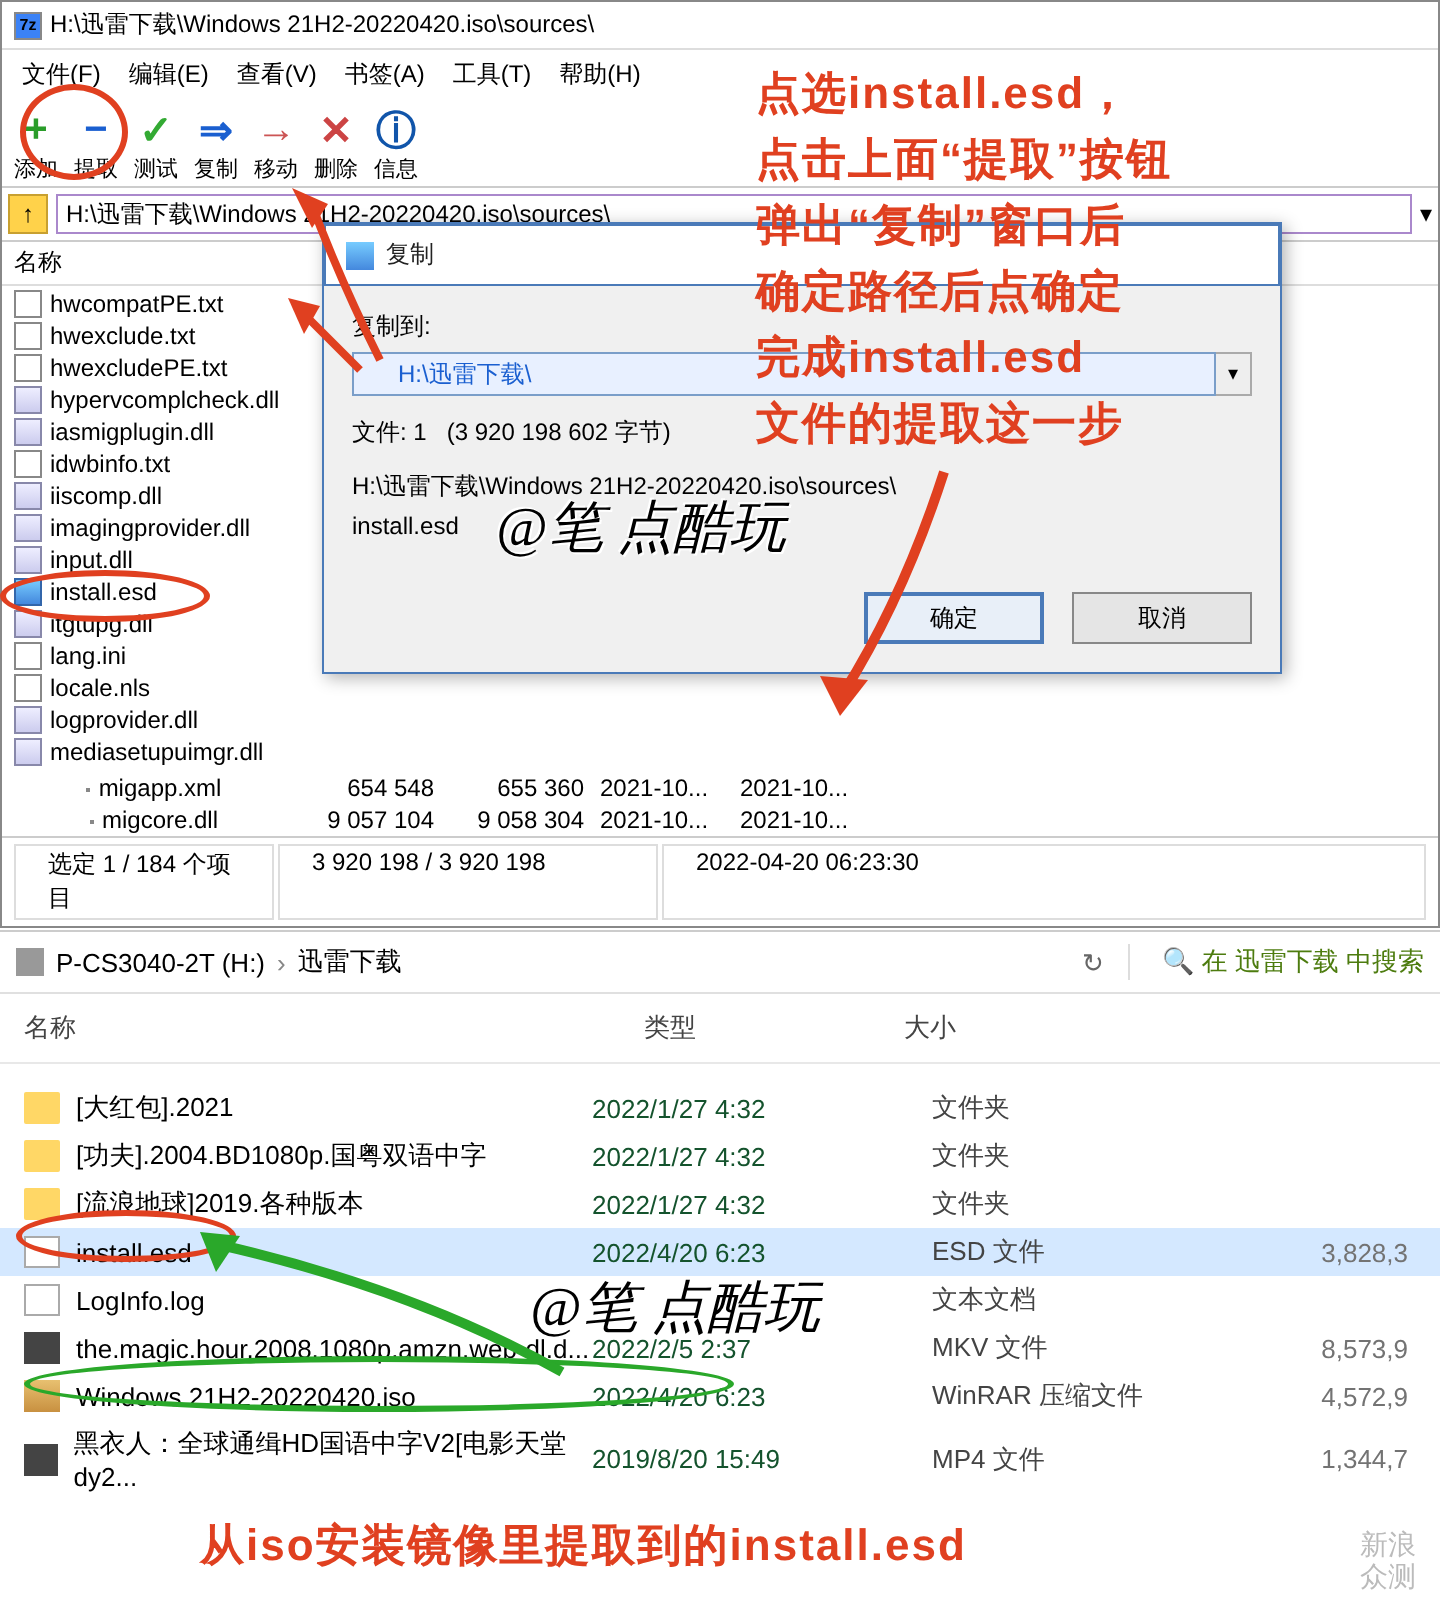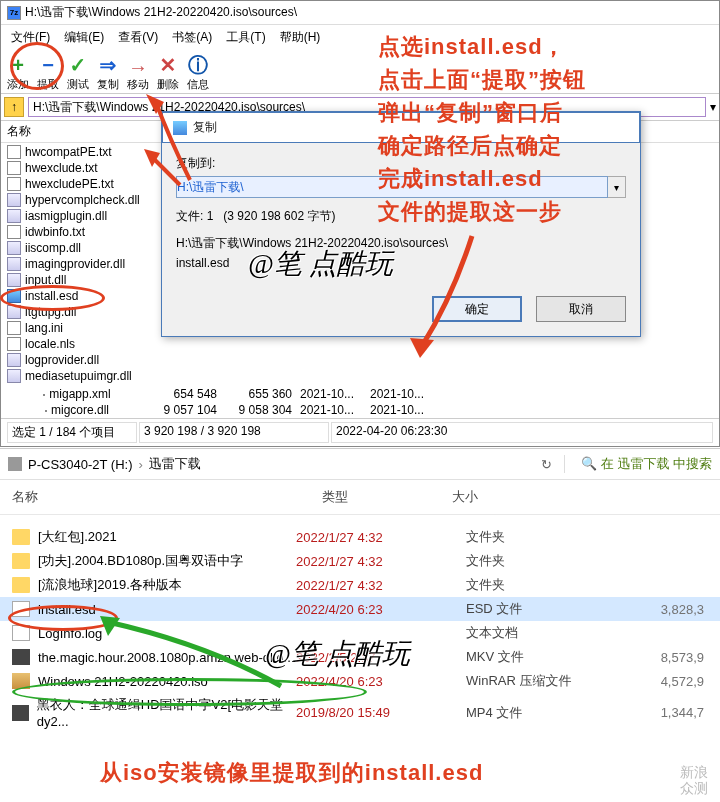--- a/index.html
+++ b/index.html
@@ -23,35 +23,35 @@
 .pathbar .up { width: 20px; height: 20px; background: #ffd24a; border: 1px solid #c8a030; display: flex; align-items: center; justify-content: center; }
 .pathbar input { flex: 1; border: 1px solid #a8c; background: #fff; padding: 2px 4px; font-size: 12px; }
 .cols { display: flex; padding: 2px 6px; font-size: 12px; border-bottom: 1px solid #ddd; }
 .filelist { padding: 1px 6px 2px; position: relative; }
 .frow { display: flex; align-items: center; gap: 4px; padding: 0.5px 0; font-size: 12px; line-height: 15px; }
 .frow .fico { width: 14px; height: 14px; }
 .fico-file { background: #fff; border: 1px solid #888; }
 .fico-dll { background: linear-gradient(#eef, #cce); border: 1px solid #88a; }
 .fico-img { background: linear-gradient(#7cf, #48d); border: 1px solid #36a; }
 .statusbar { display: flex; padding: 3px 6px; font-size: 12px; border-top: 1px solid #ccc; gap: 2px; }
-.statusbar > div { border: 1px solid #ddd; padding: 1px 4px; }
+.statusbar > div { border: 1px solid #ddd; padding: 1px 16px; }
 .bottom-row, .inforow { display: flex; font-size: 12px; padding: 1px 6px; }
 .inforow .c1 { width: 140px; text-align: center; }
 .inforow .c2 { width: 70px; text-align: right; }
 .inforow .c3 { width: 75px; text-align: right; }
 .inforow .c4 { width: 70px; padding-left: 8px; }
 .inforow .c5 { width: 70px; padding-left: 8px; }
 
 .dialog { position: absolute; top: 111px; left: 161px; width: 480px; background: #f0f0f0; border: 1px solid #4a7ab8; box-shadow: 2px 2px 8px rgba(0,0,0,0.3); z-index: 10; }
 .dialog .dtitle { background: #fff; color: #222; padding: 6px 10px; font-size: 12px; display: flex; align-items: center; gap: 6px; border: 1px solid #4a7ab8; }
 .dialog .dtitle .dico { width: 14px; height: 14px; background: linear-gradient(#7cf,#48d); }
 .dialog .dbody { padding: 12px 14px; }
 .dialog .dbody label { font-size: 12px; }
 .dialog .combo { display: flex; margin-top: 4px; margin-bottom: 10px; }
-.dialog .combo input { flex: 1; border: 1px solid #7a9ec9; padding: 3px 0; font-size: 12px; background: #fff; }
+.dialog .combo input { flex: 1; border: 1px solid #7a9ec9; padding: 3px 22px; font-size: 12px; background: #fff; }
 .dialog .combo .dd { width: 18px; border: 1px solid #aaa; border-left: none; background: #eee; display: flex; align-items: center; justify-content: center; }
 .dialog .dd::after { content: "▾"; font-size: 10px; }
 .dialog .info-line { font-size: 12px; margin: 4px 0; }
 .dialog .dbtns { display: flex; justify-content: flex-end; gap: 14px; padding: 10px 14px 14px; }
 .dialog .dbtns button { width: 90px; height: 26px; border: 1px solid #888; background: #e5e5e5; font-size: 12px; }
 .dialog .dbtns button.ok { border: 2px solid #4a7ab8; background: #e8eff8; }
 
 .annotation { position: absolute; color: #e04020; font-size: 22px; font-weight: 600; line-height: 33px; z-index: 20; letter-spacing: 1px; }
 .ann-top { top: 30px; left: 378px; width: 340px; }
 .watermark { position: absolute; font-family: cursive, "KaiTi"; font-size: 28px; font-style: italic; color: #000000; z-index: 15; text-shadow: 1px 1px 0 #fff, -1px -1px 0 #fff; }
@@ -72,21 +72,21 @@
 .ex-search { color: #4d7c0f; padding-left: 16px; border-left: 1px solid #ddd; }
 .ex-cols { display: flex; padding: 8px 12px; font-size: 13px; color: #444; border-bottom: 1px solid #e8e8e8; }
 .ex-cols .n { width: 310px; }
 .ex-cols .m { width: 170px; }
 .ex-cols .t { width: 130px; }
 .ex-cols .s { flex: 1; }
 .ex-row { display: flex; padding: 3px 12px; font-size: 13px; align-items: center; }
 .ex-row.sel { background: #d4e8ff; }
 .ex-row .ico { width: 18px; height: 16px; margin-right: 8px; }
 .ex-row .n { width: 284px; display: flex; align-items: center; }
-.ex-row .m { width: 170px; color: #b91c1c; }
+.ex-row .m { width: 170px; color: #14532d; }
 .ex-row .t { width: 130px; color: #444; }
 .ex-row .s { flex: 1; text-align: right; color: #737373; padding-right: 4px; }
 .ico-folder { background: #ffd766; border-radius: 1px; }
 .ico-txt { background: #fff; border: 1px solid #aaa; }
 .ico-vid { background: #444; }
 .ico-rar { background: linear-gradient(#e8c070,#c89040); }
 
 .ellipse { position: absolute; border: 3px solid; border-radius: 50%; z-index: 16; }
 .ell-red { border-color: #e04020; top: 605px; left: 8px; width: 110px; height: 26px; }
 .ell-green { border-color: #2aa82a; top: 678px; left: 12px; width: 355px; height: 28px; }

